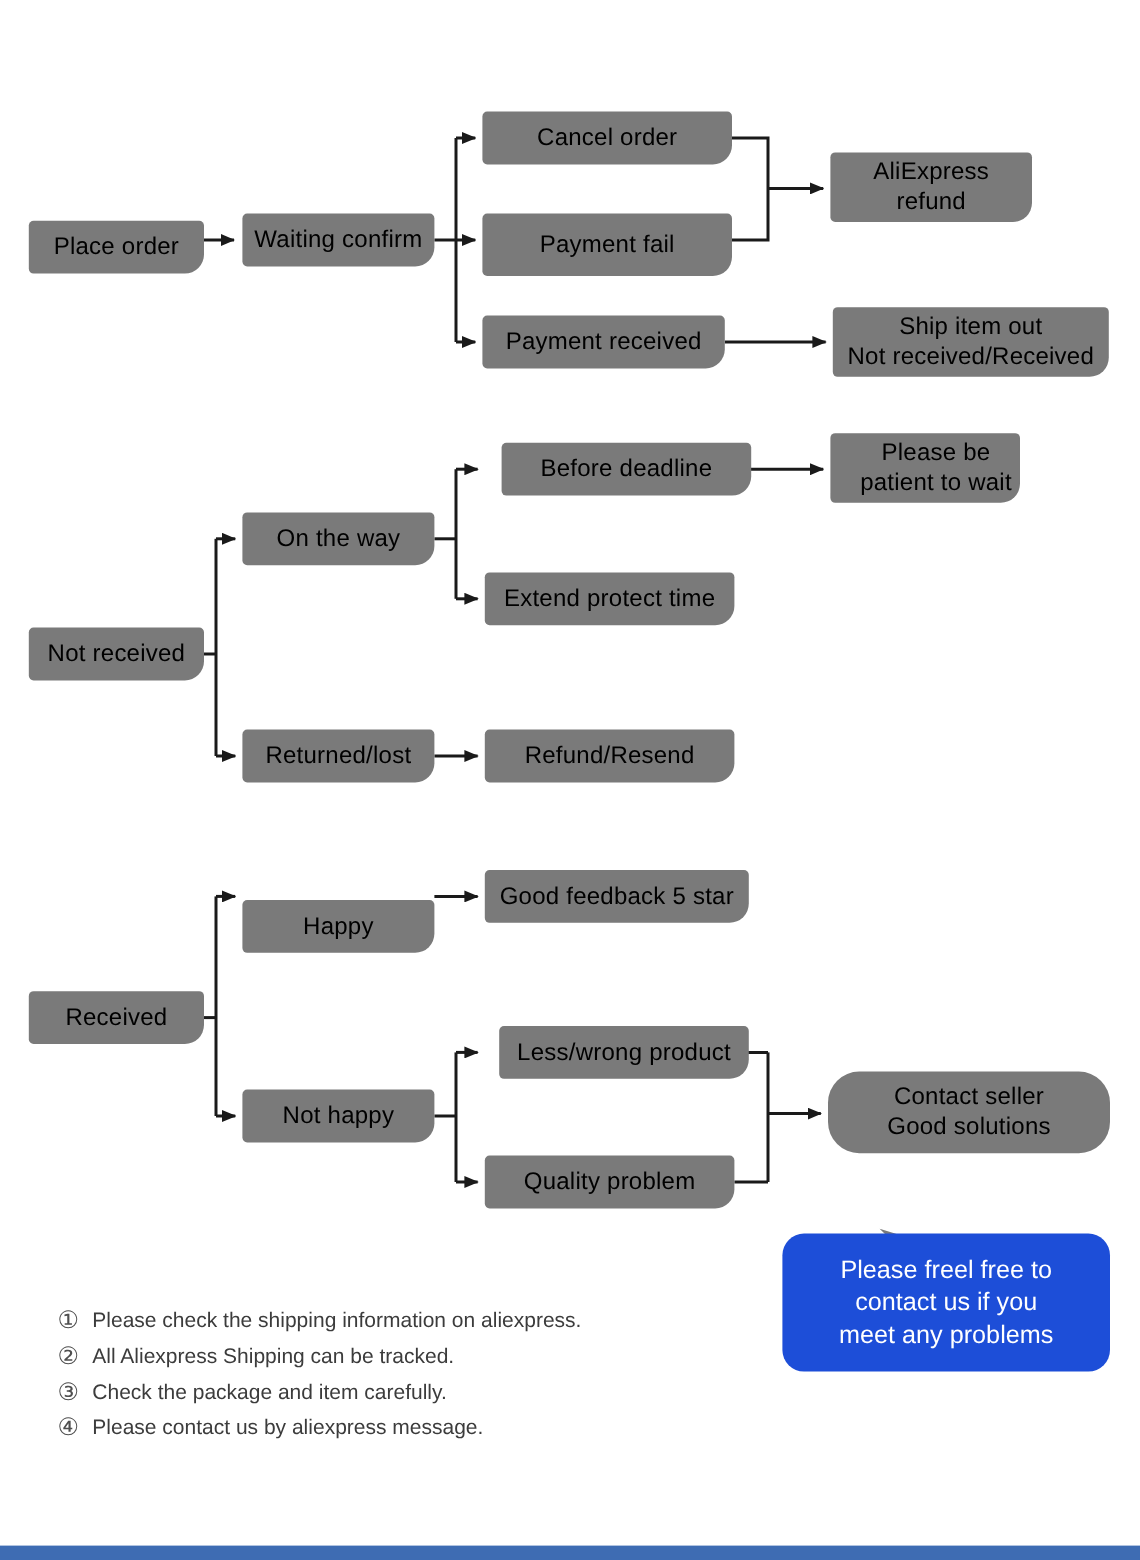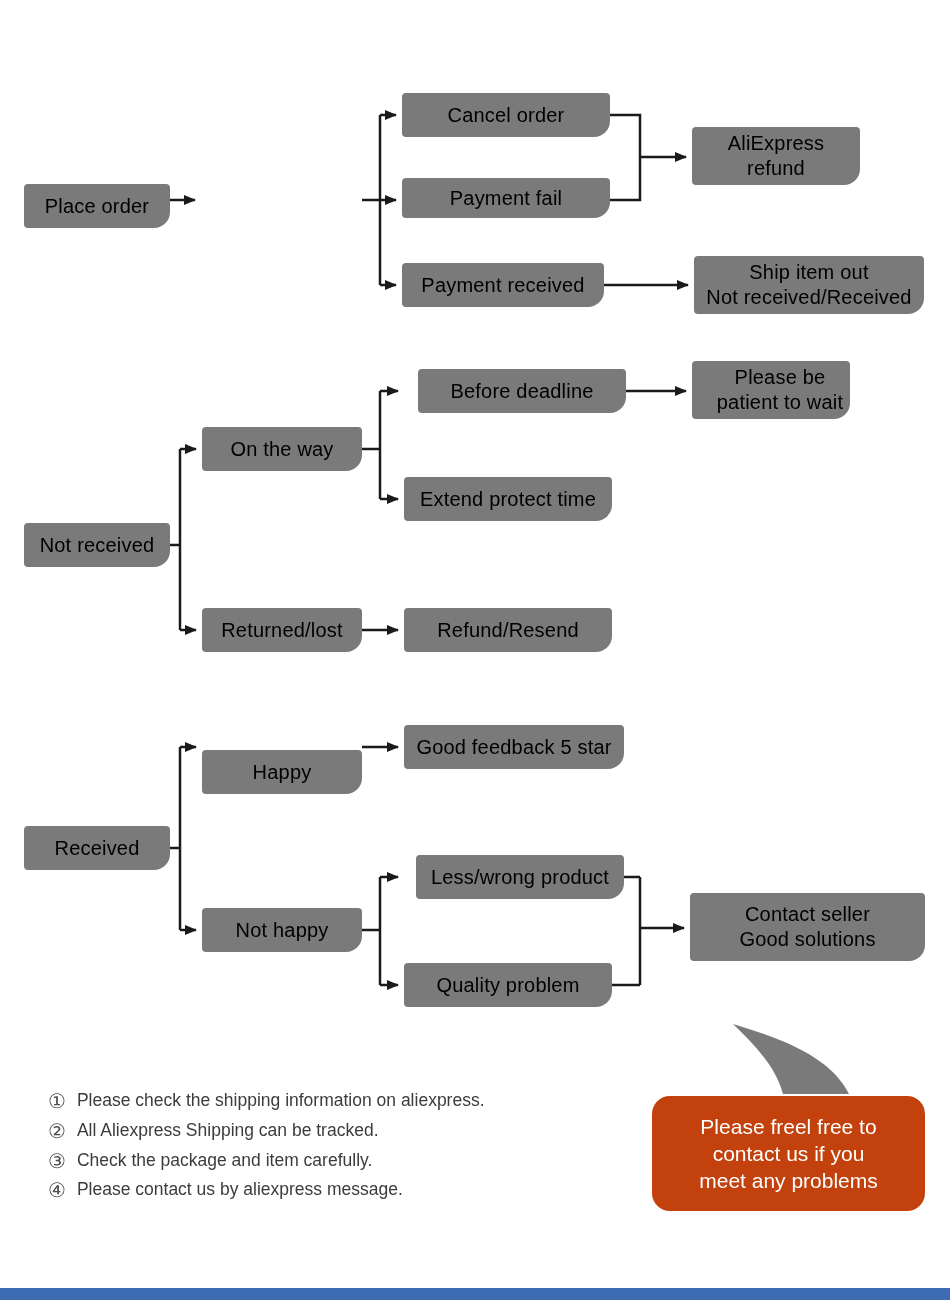--- a/index.html
+++ b/index.html
@@ -19,44 +19,44 @@
     text-align:center;
     font-size:20px;line-height:25px;
     border-radius:4px 4px 16px 4px;
     white-space:pre-line;
     letter-spacing:0.2px;
   }
   
   #place-order{left:24px;top:184px;width:146px;height:44px;}
   #waiting-confirm{left:202px;top:178px;width:160px;height:44px;}
   #cancel-order{left:402px;top:93px;width:208px;height:44px;}
-  #payment-fail{left:402px;top:178px;width:208px;height:40px;text-align:right;}
+  #payment-fail{left:402px;top:178px;width:208px;height:52px;text-align:right;}
   #payment-received{left:402px;top:263px;width:202px;height:44px;}
   #aliexpress-refund{left:692px;top:127px;width:168px;height:58px;}
   #ship-item-out{left:694px;top:256px;width:230px;height:58px;}
   
   #not-received{left:24px;top:523px;width:146px;height:44px;}
   #on-the-way{left:202px;top:427px;width:160px;height:44px;}
   #before-deadline{left:404px;top:369px;width:208px;height:44px;margin-left:14px;}
   #extend-protect-time{left:404px;top:477px;width:208px;height:44px;}
   #please-be-patient{left:692px;top:361px;width:140px;height:58px;padding-left:18px;}
   #returned-lost{left:202px;top:608px;width:160px;height:44px;}
   #refund-resend{left:404px;top:608px;width:208px;height:44px;}
   
   #received{left:24px;top:826px;width:146px;height:44px;}
   #happy{left:202px;top:750px;width:160px;height:44px;}
   #good-feedback{left:404px;top:725px;width:220px;height:44px;}
   #not-happy{left:202px;top:908px;width:160px;height:44px;}
   #less-wrong-product{left:416px;top:855px;width:208px;height:44px;}
   #quality-problem{left:404px;top:963px;width:208px;height:44px;}
-  #contact-seller{left:690px;top:893px;width:235px;height:68px;}
+  #contact-seller{left:690px;top:893px;width:235px;height:68px;border-radius:26px;}
   
   .bubble{
-    position:absolute;left:652px;top:1096px;width:273px;height:115px;
-    background:#c2410c;color:#ffffff;
+    position:absolute;left:652px;top:1028px;width:273px;height:115px;
+    background:#1d4ed8;color:#ffffff;
     border-radius:18px;
     display:flex;align-items:center;justify-content:center;
     text-align:center;font-size:21px;line-height:27px;
     white-space:pre-line;
   }
   
   .note{
     position:absolute;left:48px;
     display:flex;align-items:center;
     color:#3c3c3c;font-size:17.5px;
@@ -119,20 +119,21 @@
       <path d="M612,877 H640"></path>
       <path d="M612,985 H640"></path>
       <path d="M640,877 V985"></path>
       <path d="M640,928 H684" marker-end="url(#ah)"></path>
     </g>
 
     <path d="M733,1024 C757,1047 776,1068 783,1094 L849,1094 C831,1058 786,1040 733,1024 Z" fill="#7a7a7a" stroke="none"></path>
   </svg>
 
   <div class="node" id="place-order">Place order</div>
+  <div class="node" id="waiting-confirm">Waiting confirm</div>
   <div class="node" id="cancel-order">Cancel order</div>
   <div class="node" id="payment-fail">Payment fail</div>
   <div class="node" id="payment-received">Payment received</div>
   <div class="node" id="aliexpress-refund">AliExpress
 refund</div>
   <div class="node" id="ship-item-out">Ship item out
 Not received/Received</div>
 
   <div class="node" id="not-received">Not received</div>
   <div class="node" id="on-the-way">On the way</div>

